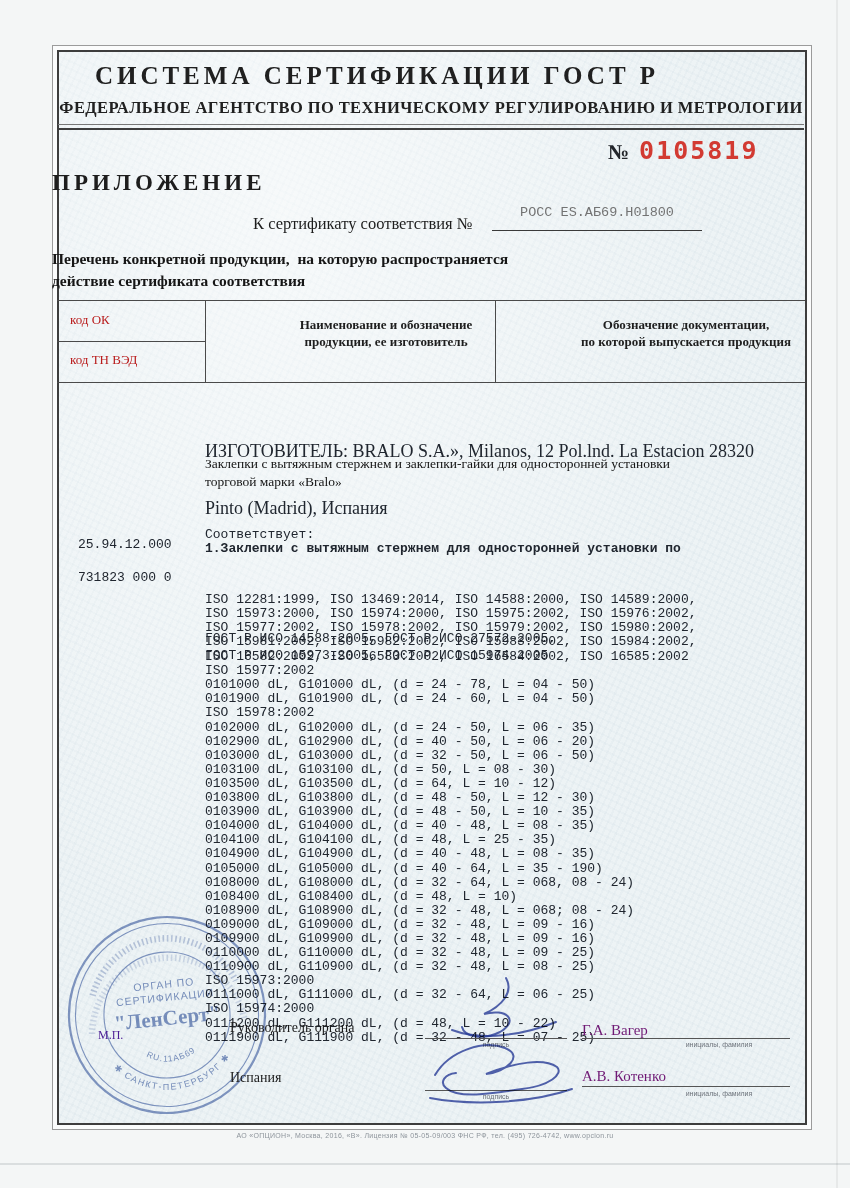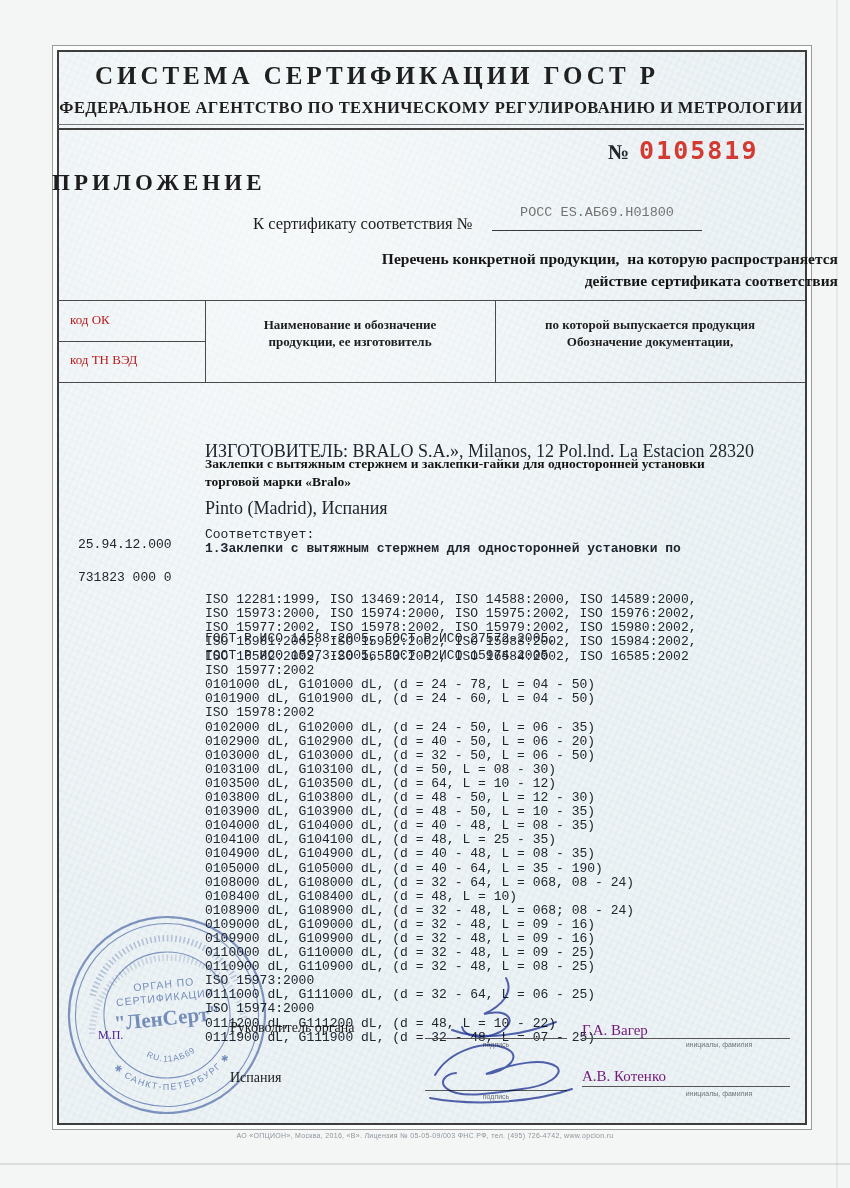--- a/index.html
+++ b/index.html
@@ -25,30 +25,30 @@
   .hdr1{left:52px;top:62px;width:650px;text-align:center;font-weight:bold;font-size:25px;letter-spacing:4px;color:#202020;}
   .hdr2{left:52px;top:98px;width:758px;text-align:center;font-weight:bold;font-size:16.5px;letter-spacing:.4px;color:#202020;}
   .hdr-rule{left:58px;top:124px;width:746px;height:3px;border-top:1px solid #777;border-bottom:2px solid #3d3d3d;}
   .serial{left:608px;top:136px;display:flex;align-items:baseline;gap:10px;}
   .serial .no{font-size:21px;font-weight:bold;color:#23262b;}
   .serial .digits{font-family:"DejaVu Sans Mono",monospace;font-size:25px;font-weight:bold;letter-spacing:2px;color:#d23a32;}
   .appendix{left:52px;top:170px;width:758px;text-align:left;font-weight:bold;font-size:23px;letter-spacing:4px;color:#1d1d1d;}
   .cert-label{left:253px;top:214px;font-size:16.5px;color:#1d1d1d;}
   .cert-num-box{left:492px;top:202px;width:210px;height:28px;border-bottom:1.5px solid #3a3a3a;text-align:center;}
   .cert-num-box span{font-family:Liberation Mono, monospace;font-size:13.5px;color:#737373;white-space:pre;margin-top:16px;}
-  .subtitle{left:52px;top:0;width:786px;text-align:right;font-weight:bold;font-size:15.5px;color:#161616;white-space:pre;}
+  .subtitle{left:52px;top:0;width:786px;text-align:left;font-weight:bold;font-size:15.5px;color:#161616;white-space:pre;}
   
   .tline{background:#4a4a4a;}
-  .th{font-weight:bold;font-size:13px;color:#1e1e1e;text-align:center;line-height:17px;}
+  .th{font-weight:bold;font-size:13px;color:#1e1e1e;text-align:center;line-height:17px;padding-left:36px;}
   .tl{font-size:13px;color:#b91c1c;}
   
   .mono{font-family:Liberation Serif, serif;font-size:18px;line-height:19px;color:#20262f;white-space:pre;}
   .mono-tight{font-family:"Liberation Mono",monospace;font-size:13px;line-height:14.1px;color:#20262f;white-space:pre;}
   .mono-mid{font-family:"Liberation Mono",monospace;font-size:13px;line-height:17.2px;color:#20262f;white-space:pre;}
-  .serif-b{font-weight:bold;font-size:13.5px;line-height:18px;color:#141414;}
+  .serif-b{font-weight:normal;font-size:13.5px;line-height:18px;color:#141414;}
   .code{font-family:"Liberation Mono",monospace;font-size:13px;color:#20262f;white-space:pre;}
   
   .sig-role{font-weight:normal;font-size:14px;color:#1b1b1b;}
   .sig-line{border-bottom:1px solid #555;}
   .sig-cap{font-family:"Liberation Sans",sans-serif;font-size:7px;color:#6d737b;text-align:center;}
   .sig-name{font-family:Liberation Serif, serif;font-size:15px;color:#701a75;white-space:pre;}
   .mp{font-size:12px;color:#4c1d95;}
   .stamp-wrap{left:60px;top:908px;width:214px;height:214px;transform:rotate(-6deg);mix-blend-mode:multiply;opacity:.85;}
   .ink{mix-blend-mode:multiply;}
   
@@ -87,22 +87,22 @@
 <div class="abs tline" style="left:205px;top:300px;width:1px;height:83px"></div>
 <div class="abs tline" style="left:495px;top:300px;width:1px;height:83px"></div>
 <div class="abs tline" style="left:57px;top:341px;width:148px;height:1px"></div>
 <div class="abs tl" style="left:70px;top:312px">код ОК</div>
 <div class="abs tl" style="left:70px;top:352px">код ТН ВЭД</div>
 <div class="abs th" style="left:205px;top:316px;width:290px">
   <div>Наименование и обозначение</div>
   <div>продукции, ее изготовитель</div>
 </div>
 <div class="abs th" style="left:495px;top:316px;width:310px">
+  <div>Обозначение документации,</div>
   <div>по которой выпускается продукция</div>
-  <div>Обозначение документации,</div>
 </div>
 
 <div class="abs code" style="left:78px;top:537px">25.94.12.000</div>
 <div class="abs code" style="left:78px;top:570px">731823 000 0</div>
 
 <div class="abs mono" style="left:205px;top:404px">
   <div>ИЗГОТОВИТЕЛЬ: BRALO S.A.», Milanos, 12 Pol.lnd. La Estacion 28320</div>
   <div>Pinto (Madrid), Испания</div>
 </div>
 <div class="abs serif-b" style="left:205px;top:455px">

